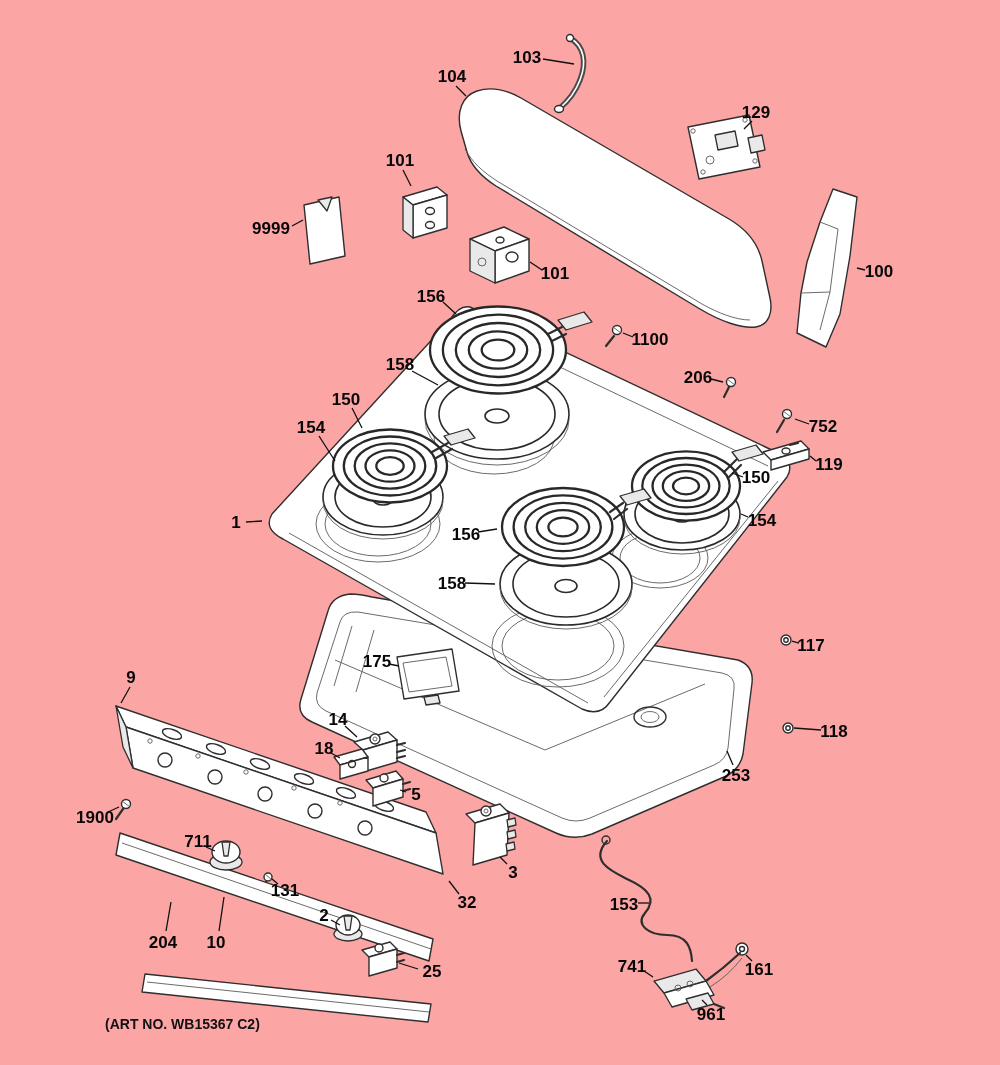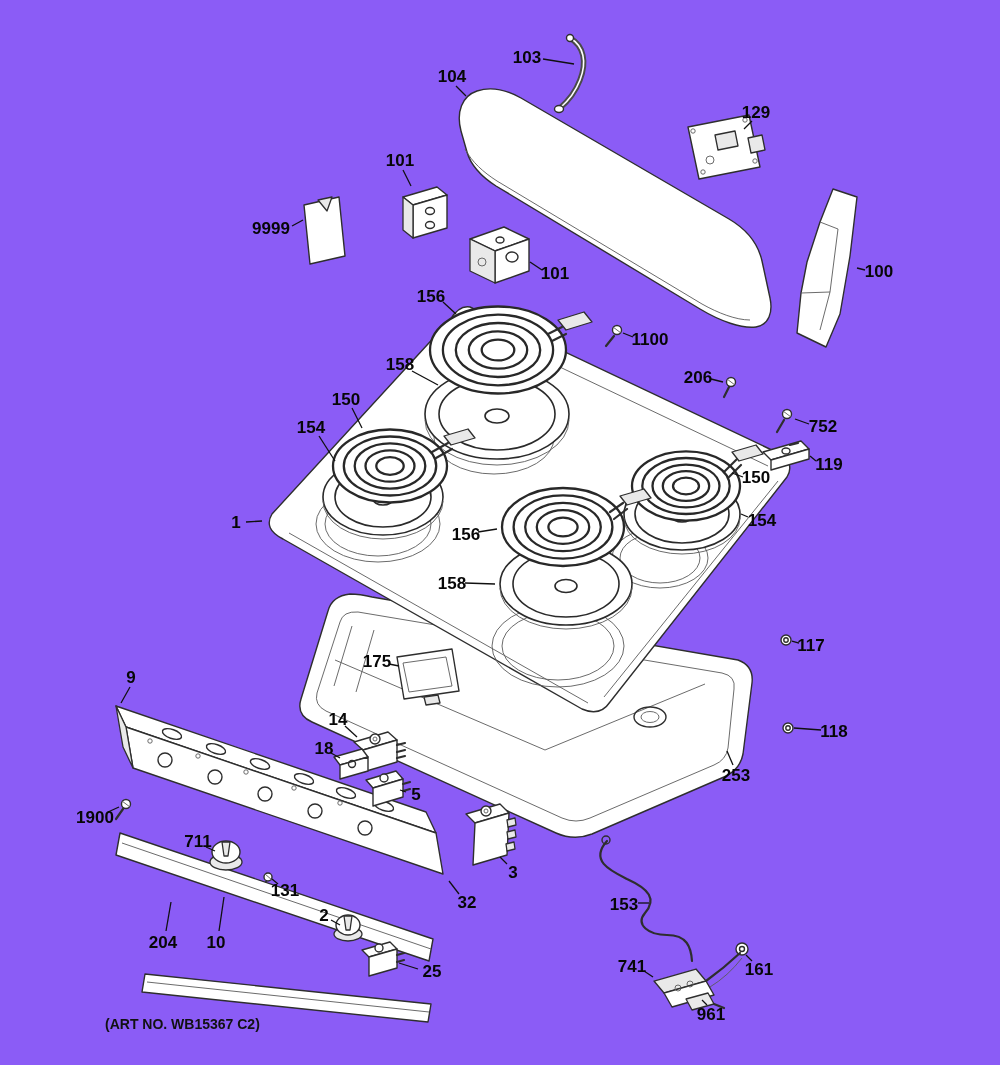--- a/index.html
+++ b/index.html
@@ -1,16 +1,16 @@
 <!DOCTYPE html>
 <html><head>
 <meta charset="utf-8">
 <style>
   html,body { margin:0; padding:0; background:#ffffff; }
-  .page { width:1000px; height:1065px; position:relative; background:#8b5cf6;
+  .page { width:1000px; height:1065px; position:relative; background:#fca5a5;
           font-family:"Liberation Sans", sans-serif; overflow:hidden; }
   svg { display:block; }
   .part  { fill:#ffffff; stroke:#2e2e2e; stroke-width:1.4; stroke-linejoin:round; }
   .shade { fill:#e9e9e9; stroke:#2e2e2e; stroke-width:1.3; stroke-linejoin:round; }
   .nf    { fill:none; stroke:#2e2e2e; stroke-width:1.4; stroke-linejoin:round; }
   .thin  { fill:none; stroke:#5a5a5a; stroke-width:0.9; }
   .wire  { fill:none; stroke:#2e2e2e; stroke-width:2.2; stroke-linecap:round; }
   .rod      { fill:none; stroke:#4a4a4a; stroke-width:5.5; stroke-linecap:round; }
   .rod-core { fill:none; stroke:#ffffff; stroke-width:1.6; stroke-linecap:round; }
   .coil ellipse { fill:none; stroke:#282828; stroke-width:2.3; }

